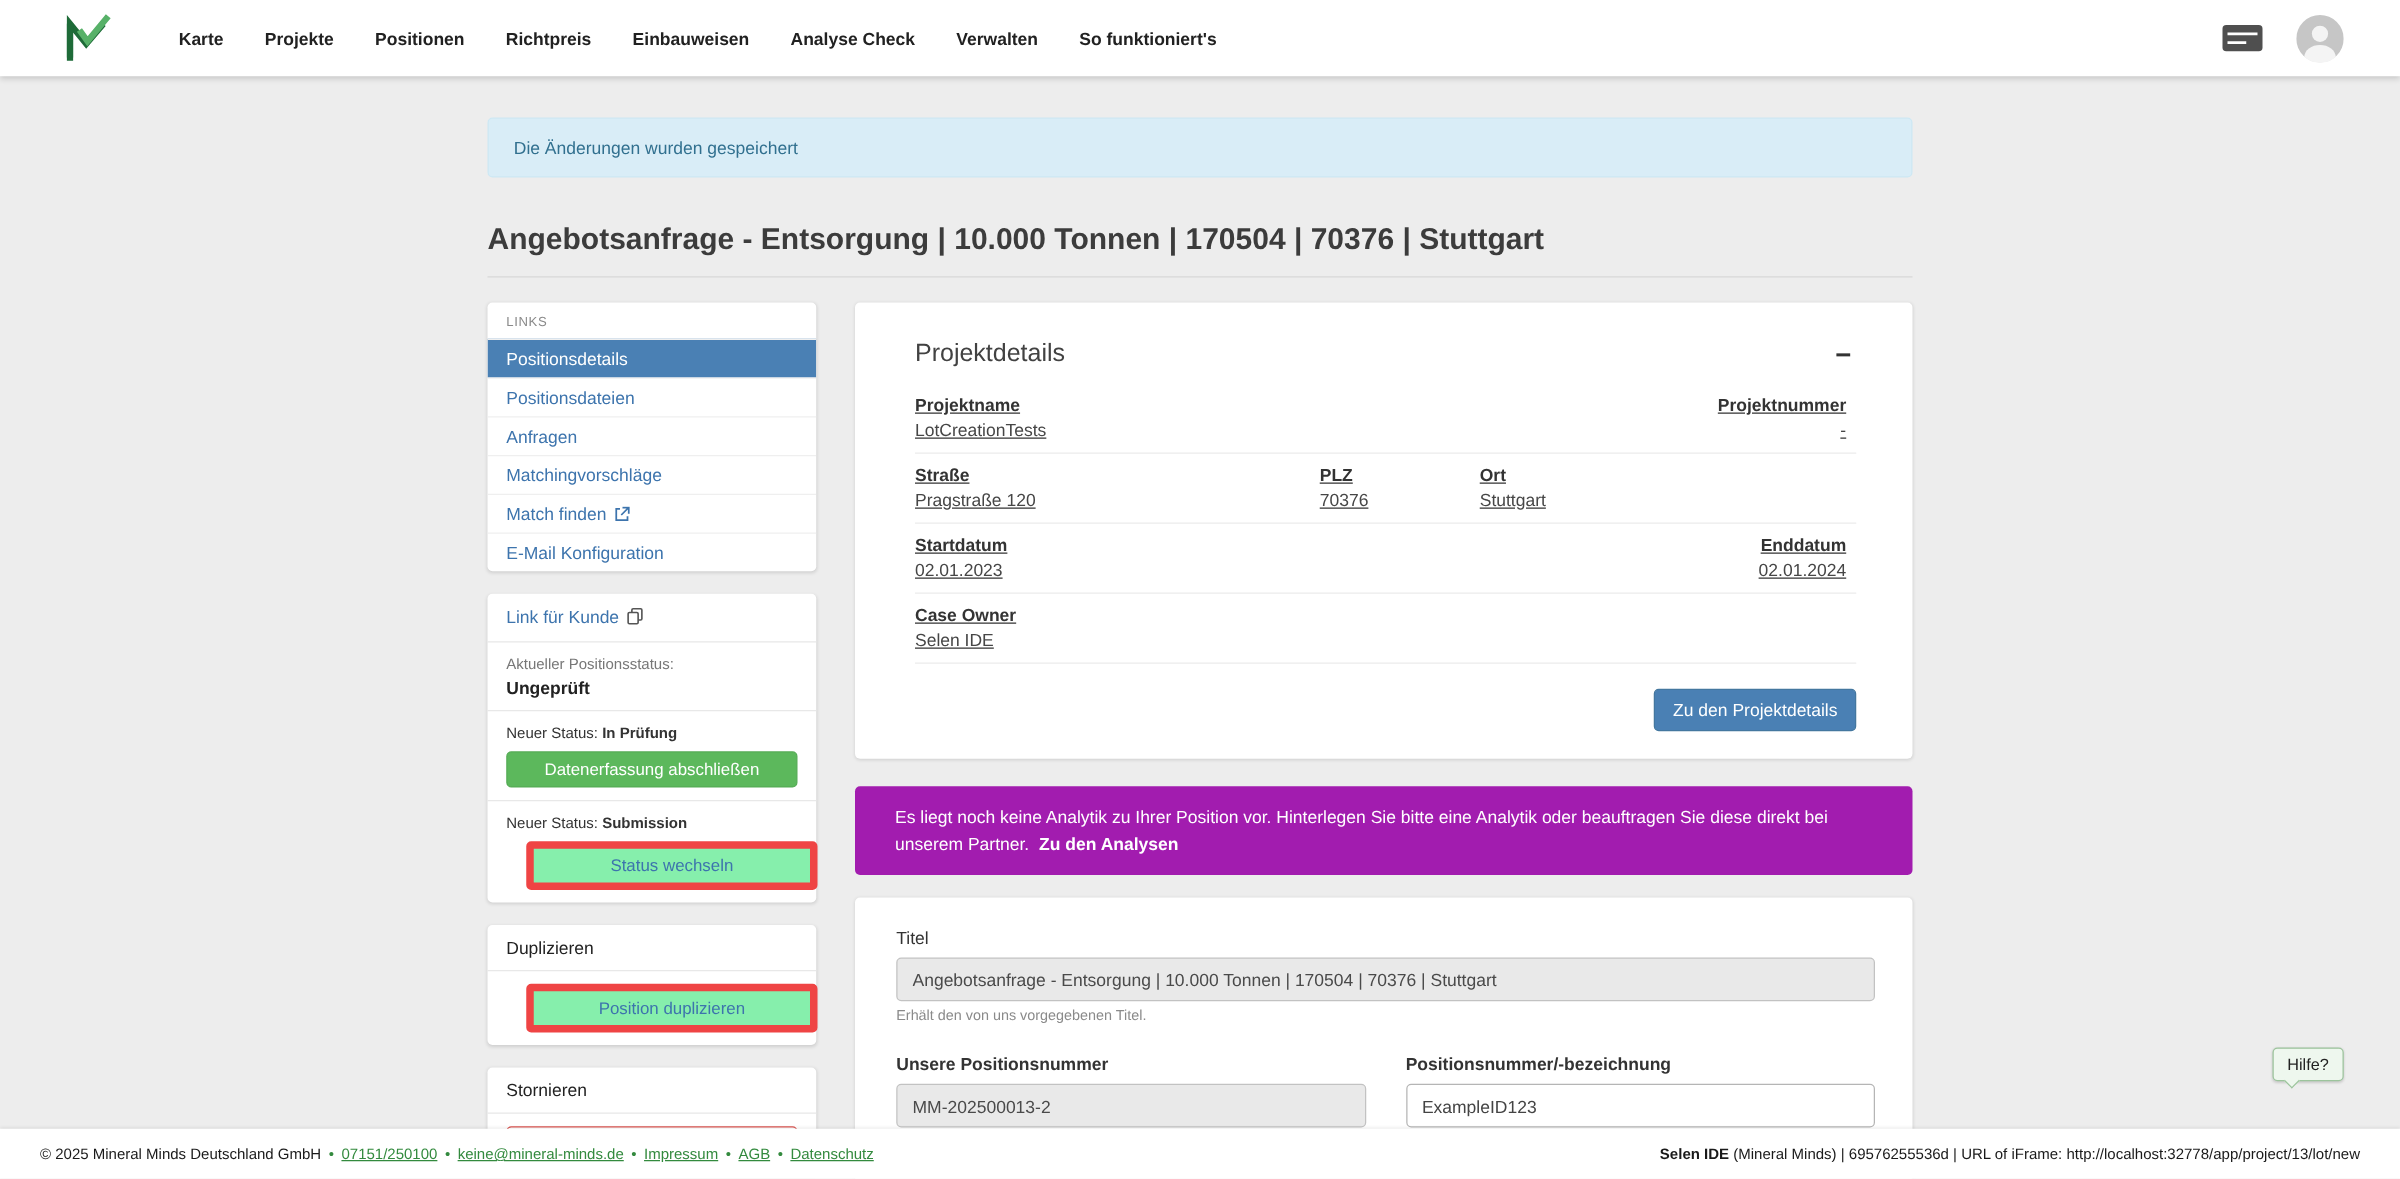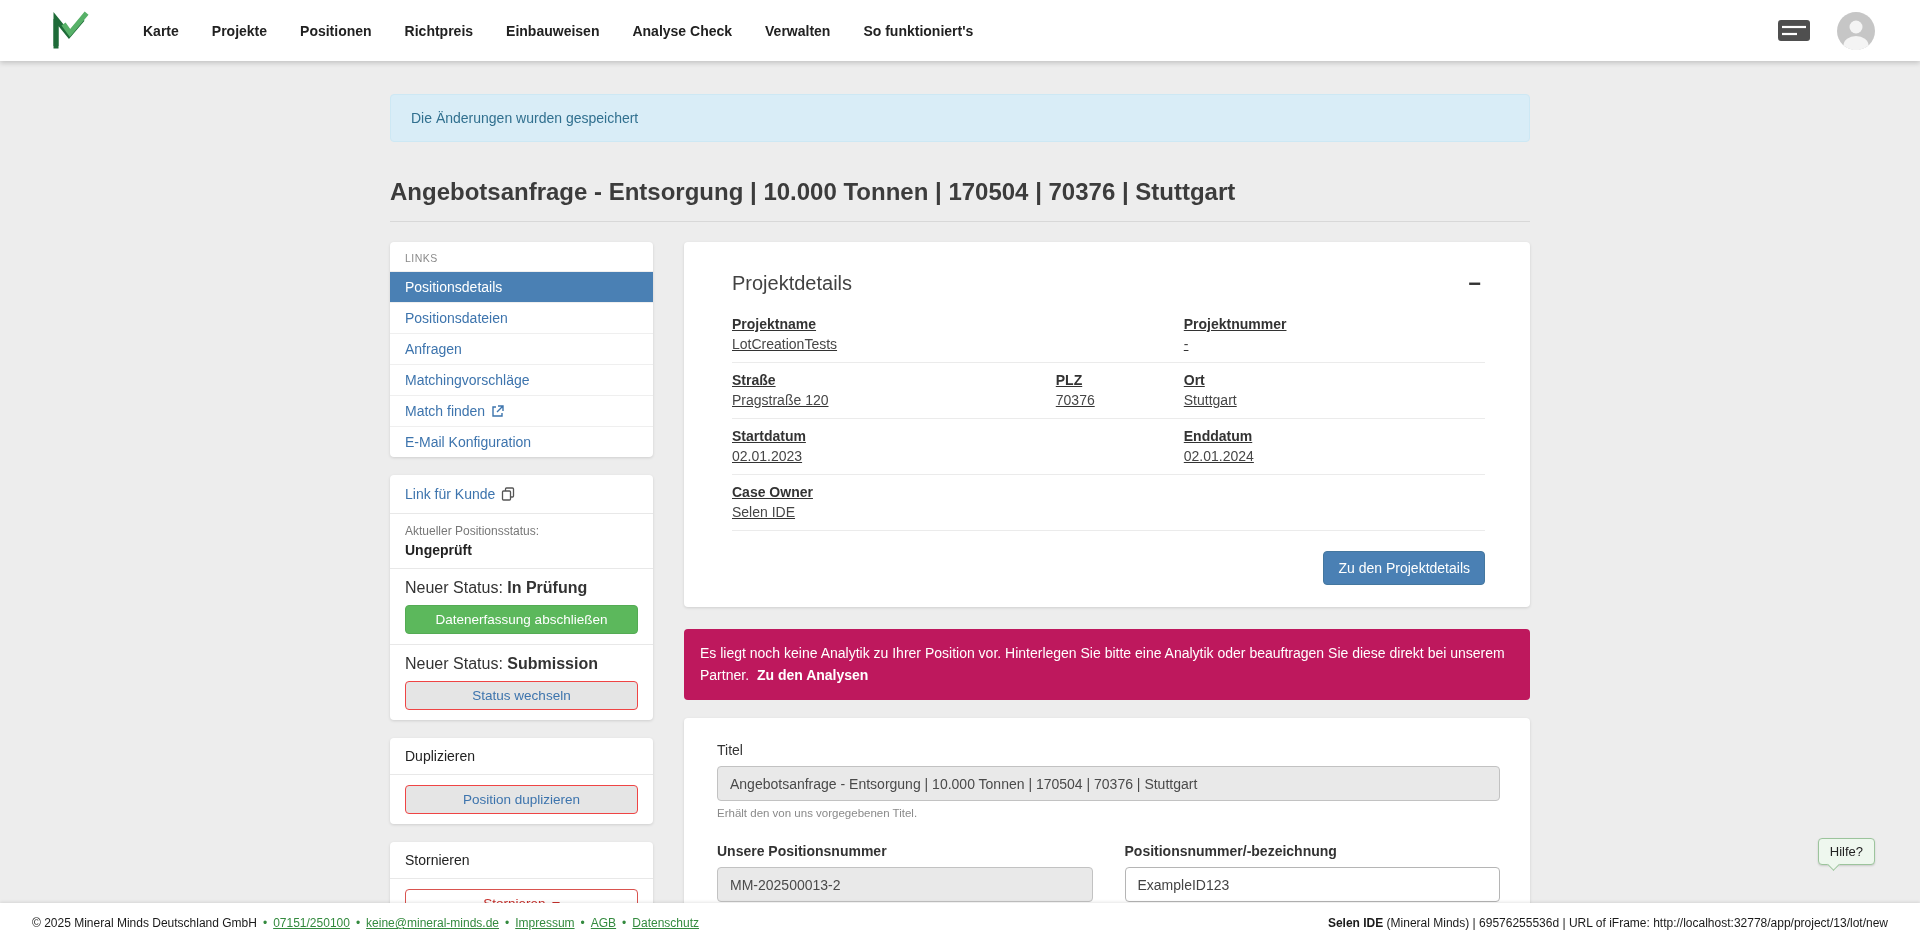--- a/index.html
+++ b/index.html
@@ -52,27 +52,27 @@
     padding: 7px 15px; font-size: 14px; color: #3d74ad;
     border-top: 1px solid #efefef; cursor: pointer;
   }
   .side-item.active { background: #4a80b4; color: #fff; }
 
   .card-row { padding: 10px 15px; border-bottom: 1px solid #e8e8e8; }
   .card-row:last-child { border-bottom: none; }
   .customer-link { color: #3d74ad; font-size: 14px; text-decoration: none; cursor: pointer; display: inline-flex; align-items: center; gap: 6px; }
   .muted-label { font-size: 12px; color: #777; }
   .status-value { font-size: 14px; font-weight: 700; color: #222; margin-top: 4px; }
-  .new-status { font-size: 16px; color: #333; }
+  .new-status { font-size: 12px; color: #333; }
   .new-status strong { font-weight: 700; }
 
   .btn { font-family: inherit; border-radius: 4px; cursor: pointer; font-size: 13.5px; }
   .btn-block { display: block; width: 100%; margin-top: 8px; padding: 6px 0; text-align: center; }
   .btn-green { background: #5cb85c; border: 1px solid #54ab54; color: #fff; }
-  .btn-outline-blue { background: #e5e5e5; border: 1px solid #ef4444; color: #3d74ad; }
+  .btn-outline-blue { background: #86efac; border: 6px solid #ef4444; color: #3d74ad; margin-left: 16px; }
   .btn-outline-red { background: #fff; border: 1px solid #d9534f; color: #c9302c; }
   .section-title { font-size: 14px; font-weight: 400; color: #222; }
 
   .caret-down {
     display: inline-block; width: 0; height: 0; margin-left: 6px; vertical-align: middle;
     border-left: 4px solid transparent; border-right: 4px solid transparent; border-top: 5px solid currentColor;
   }
 
   
   .main-col { flex: 1; min-width: 0; }
@@ -80,29 +80,29 @@
   .project-card { padding: 30px 45px 22px 48px; }
   .project-head { display: flex; justify-content: space-between; align-items: center; margin-bottom: 12px; }
   .project-title { font-size: 20px; font-weight: 500; color: #424242; }
   .collapse-btn { background: none; border: none; font-size: 22px; font-weight: 700; color: #333; cursor: pointer; line-height: 1; padding: 0 4px; }
 
   .detail-grid { display: grid; grid-template-columns: 43% 17% 40%; }
   .cell { padding: 9px 8px 10px 0; border-bottom: 1px solid #ebebeb; text-decoration: underline; }
   .cell .flabel { font-size: 14px; font-weight: 700; color: #333; margin-bottom: 4px; }
   .cell .fvalue { font-size: 14px; color: #464646; }
   .span2 { grid-column: 1 / 3; }
-  .col3 { grid-column: 3; }
+  .col3 { grid-column: 3; text-align: right; }
   .span-all { grid-column: 1 / -1; }
 
   .project-btn-row { text-align: right; margin-top: 20px; }
   .btn-primary { background: #4a80b4; border: 1px solid #44779f; color: #fff; padding: 8px 14px; font-size: 14px; }
 
   .banner {
-    margin-top: 22px; background: #be185d; color: #fff; border-radius: 4px;
-    padding: 14px 16px; font-size: 14px; line-height: 1.55;
+    margin-top: 22px; background: #a21caf; color: #fff; border-radius: 4px;
+    padding: 14px 32px; font-size: 14px; line-height: 1.55;
   }
   .banner a { color: #fff; font-weight: 700; text-decoration: none; cursor: pointer; margin-left: 4px; white-space: nowrap; }
 
   .form-card { margin-top: 18px; padding: 24px 30px 30px 33px; }
   .form-label { display: block; font-size: 14px; color: #333; margin-bottom: 8px; }
   .form-label.bold { font-weight: 700; }
   .text-input {
     width: 100%; height: 35px; border: 1px solid #b5b5b5; border-radius: 4px;
     padding: 0 12px; font-size: 14px; color: #444; background: #fff; font-family: inherit;
   }

